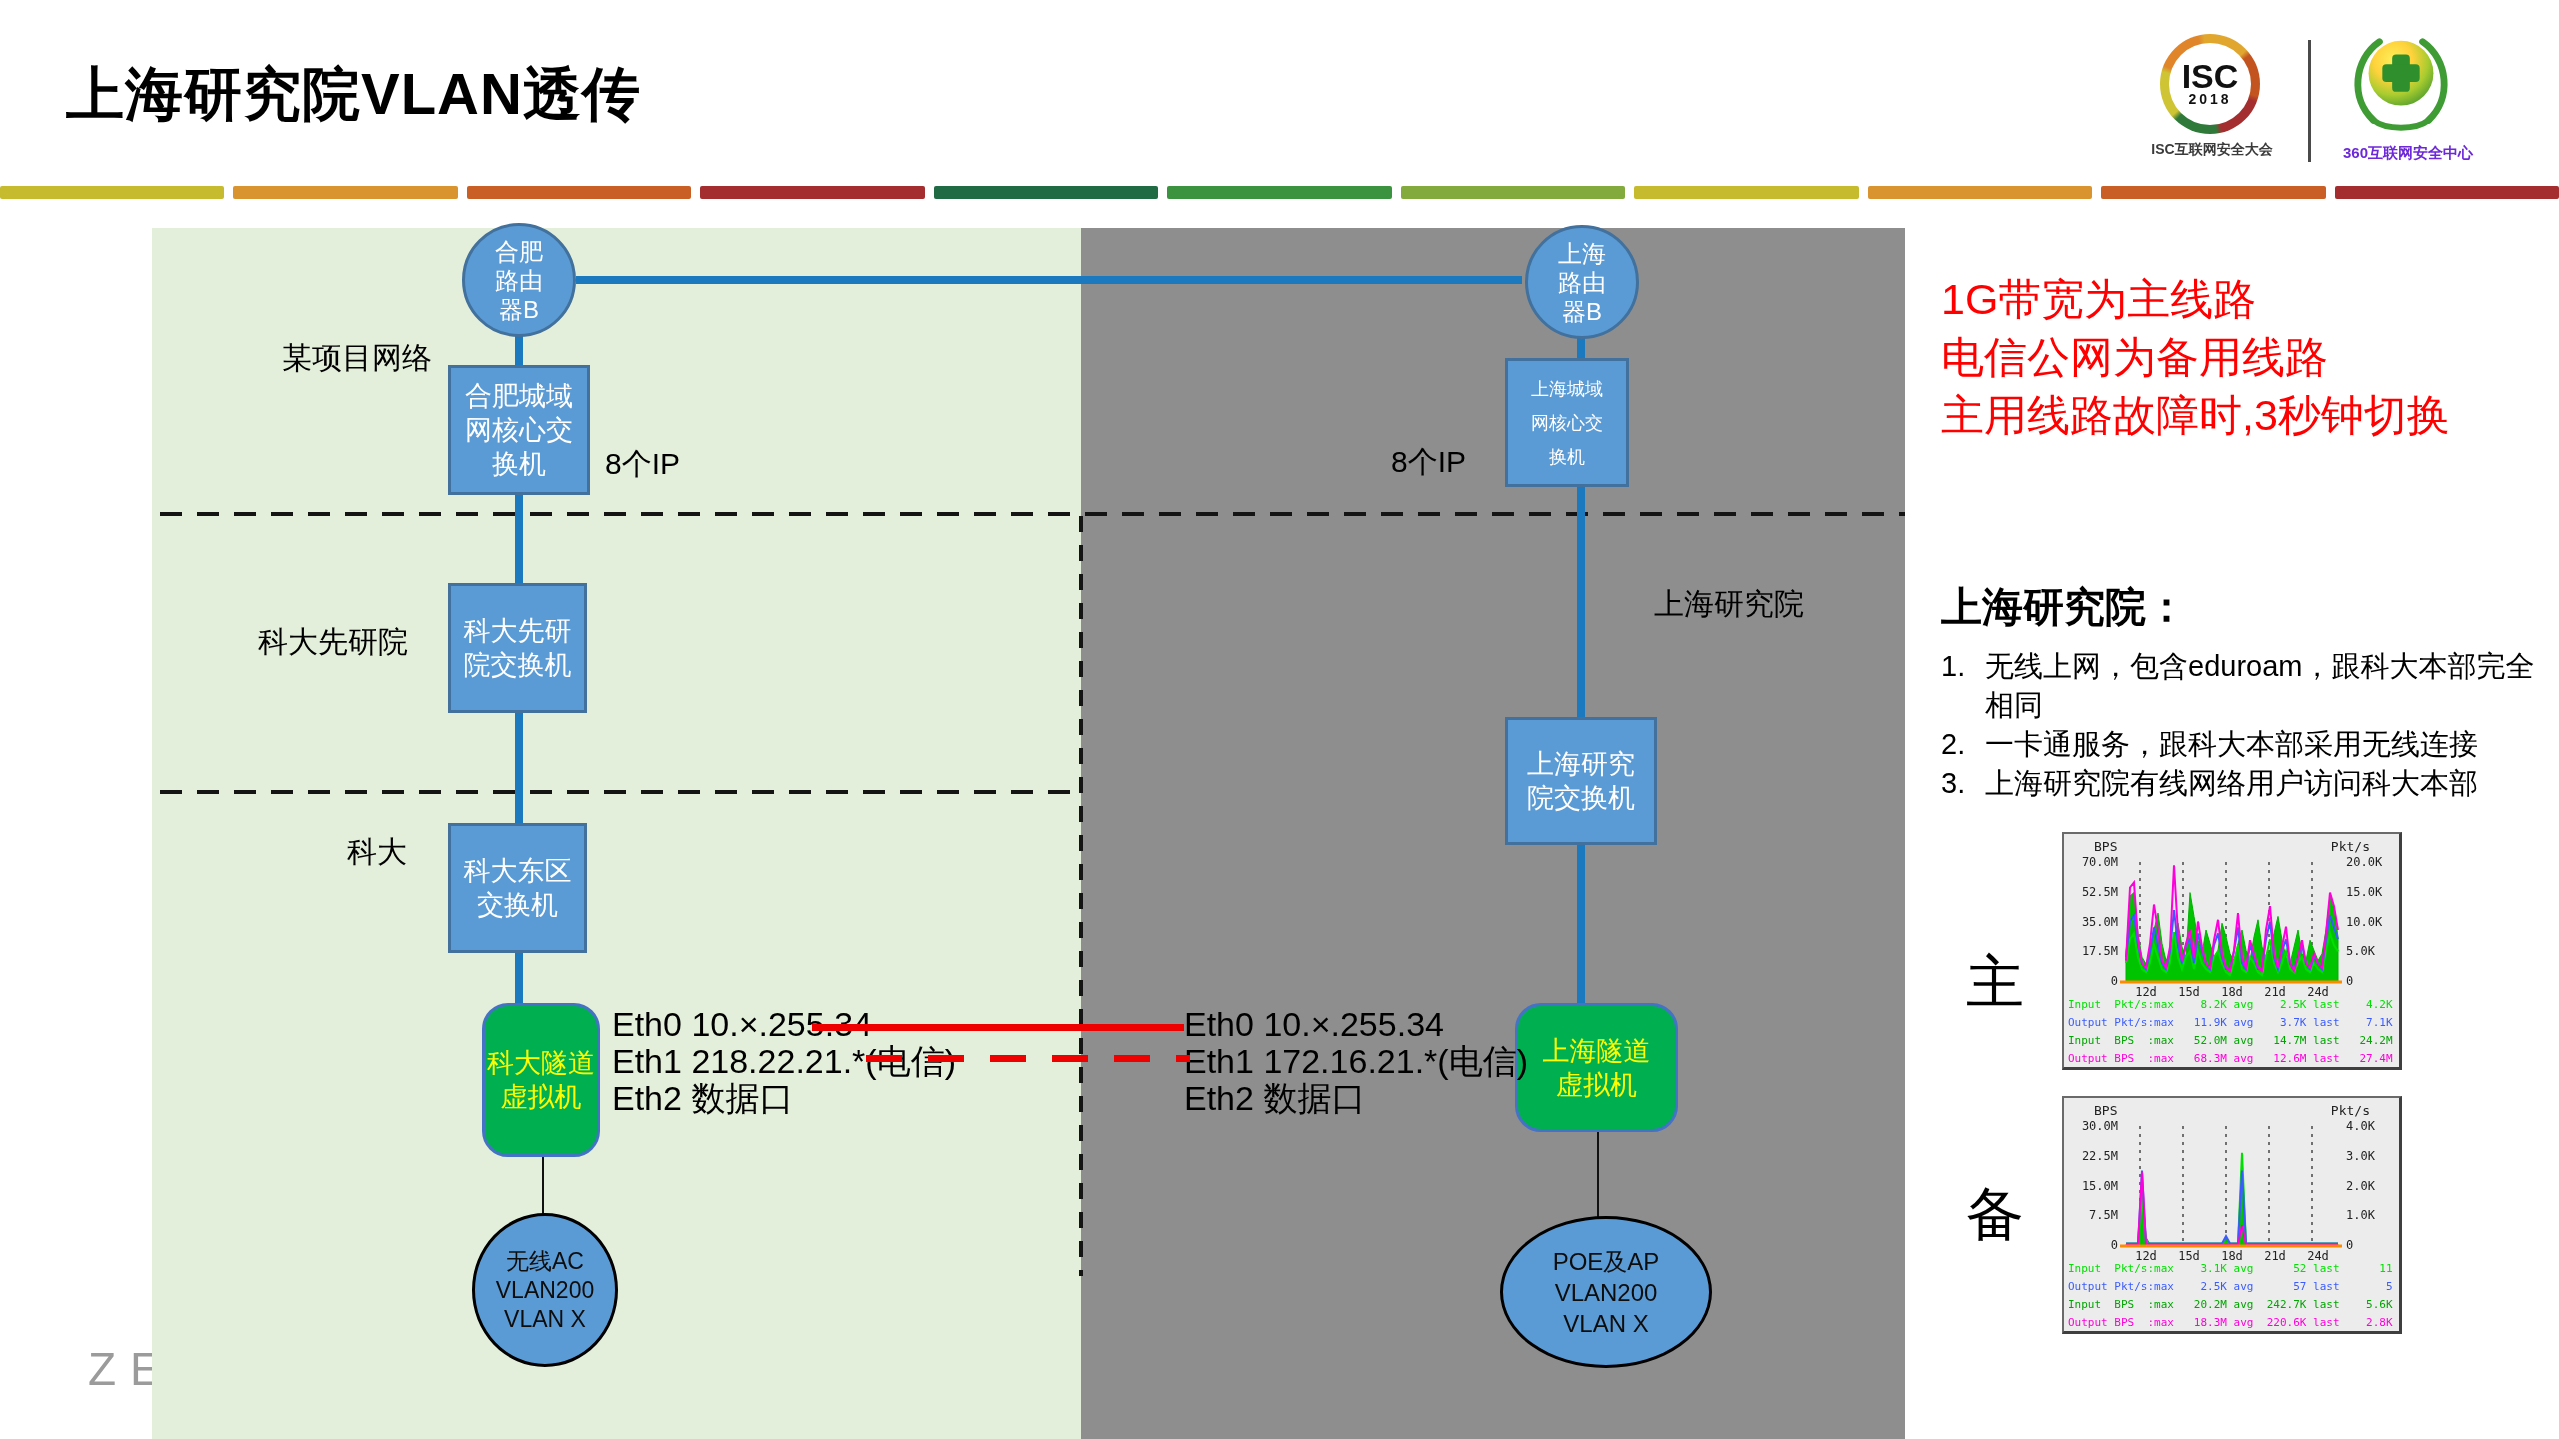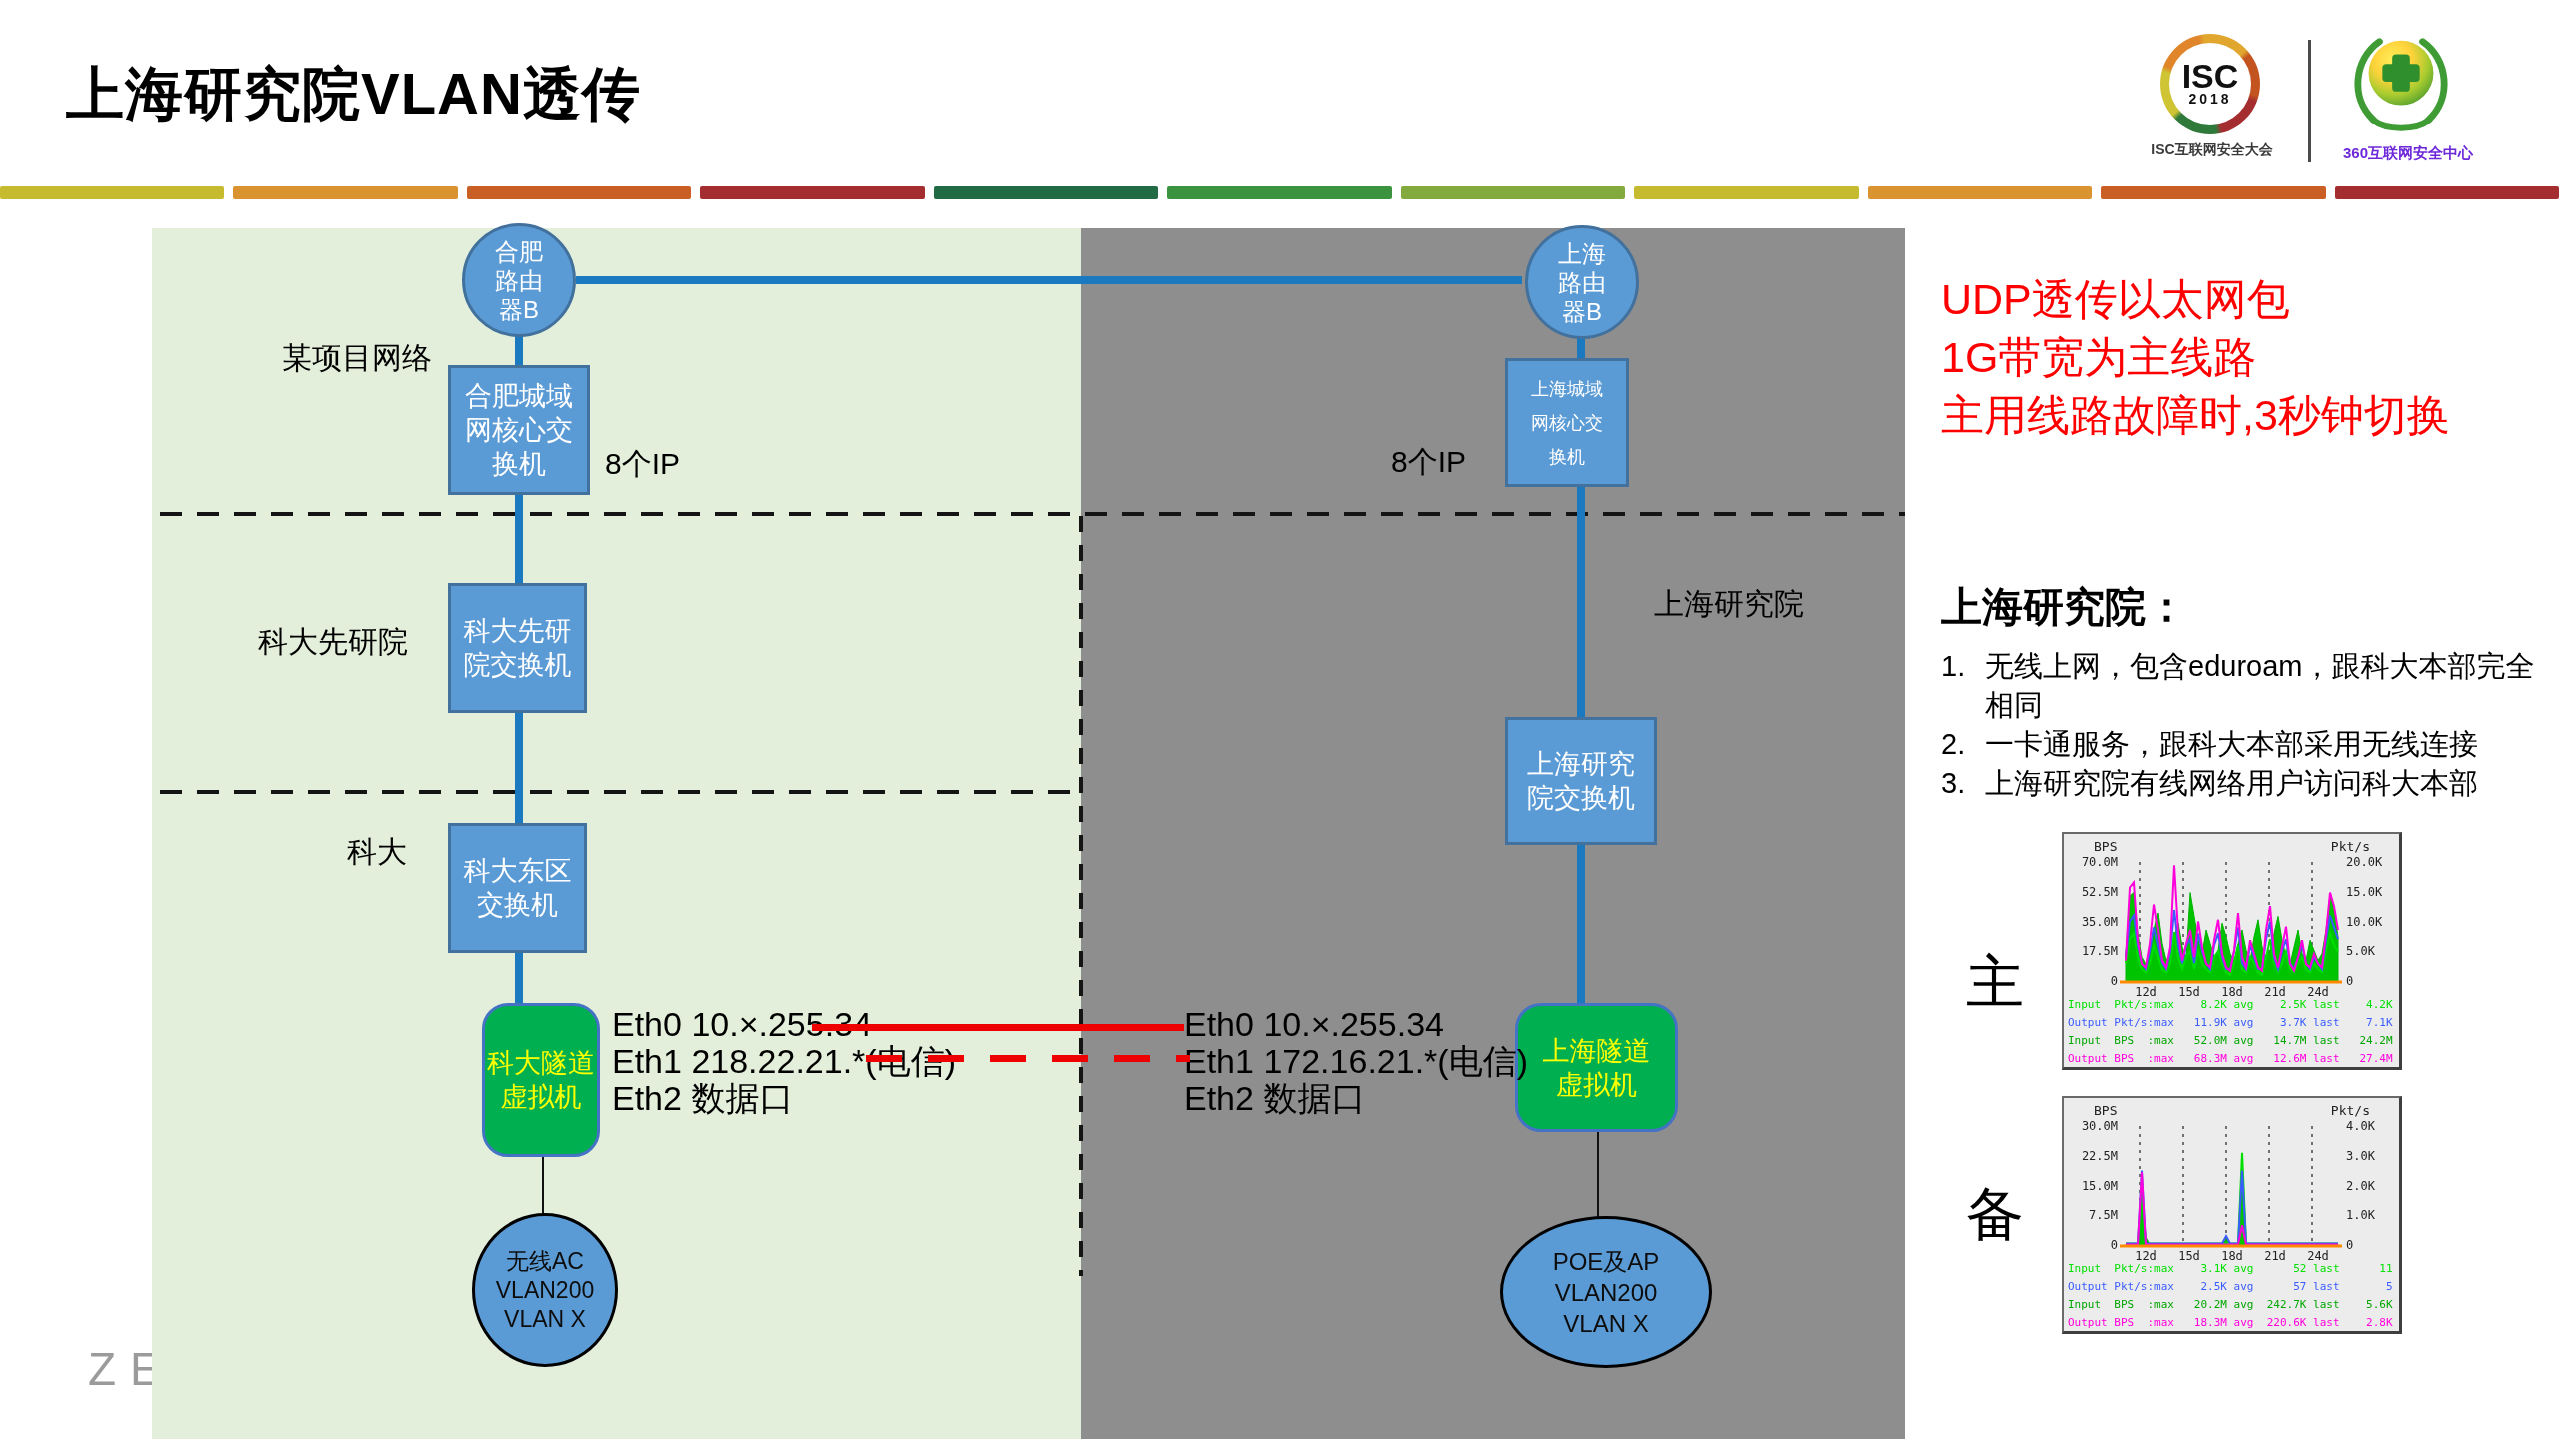--- a/index.html
+++ b/index.html
@@ -210,22 +210,22 @@
   <div class="eth" style="left:1184px;top:1006px;">
     <div>Eth0 10.×.255.34</div>
     <div>Eth1 172.16.21.*(电信)</div>
     <div>Eth2 数据口</div>
   </div>
 
   <div id="link-solid" class="abs"></div>
   <div id="link-dashed" class="abs"></div>
 
   <div id="red-notes" class="abs">
-    <div>UDP透传以太网包</div>
     <div>1G带宽为主线路</div>
+    <div>电信公网为备用线路</div>
     <div>主用线路故障时,3秒钟切换</div>
   </div>
 
   <div id="services" class="abs">
     <div id="services-title">上海研究院：</div>
     <div class="svc-item">
       <span class="svc-num">1.</span>
       <span class="svc-text">无线上网，包含eduroam，跟科大本部完全相同</span>
     </div>
     <div class="svc-item">

